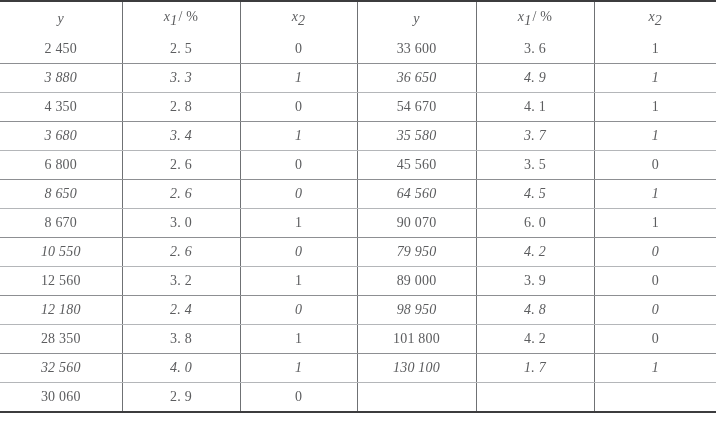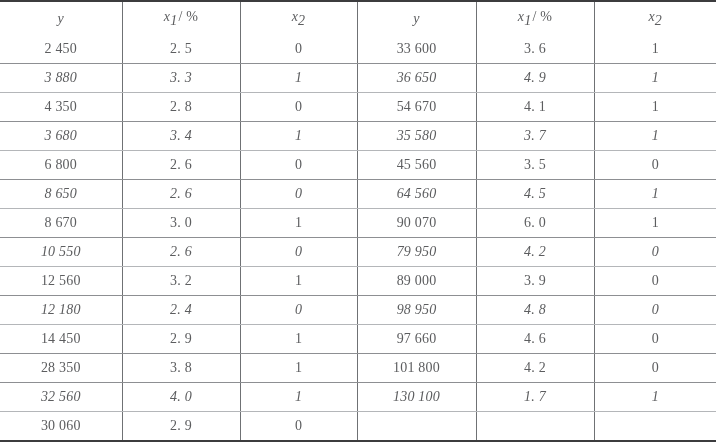--- a/index.html
+++ b/index.html
@@ -200,28 +200,20 @@
         </tr>
         <tr class="rule-light">
           <td><span class="num">12 180</span></td>
           <td><span class="num">2. 4</span></td>
           <td class="split-left"><span class="num">0</span></td>
           <td class="split-right"><span class="num">98 950</span></td>
           <td><span class="num">4. 8</span></td>
           <td class="col-last"><span class="num">0</span></td>
         </tr>
         <tr>
-          <td><span class="num">14 450</span></td>
-          <td><span class="num">2. 9</span></td>
-          <td class="split-left"><span class="num">1</span></td>
-          <td class="split-right"><span class="num">97 660</span></td>
-          <td><span class="num">4. 6</span></td>
-          <td class="col-last"><span class="num">0</span></td>
-        </tr>
-        <tr>
           <td><span class="num">28 350</span></td>
           <td><span class="num">3. 8</span></td>
           <td class="split-left"><span class="num">1</span></td>
           <td class="split-right"><span class="num">101 800</span></td>
           <td><span class="num">4. 2</span></td>
           <td class="col-last"><span class="num">0</span></td>
         </tr>
         <tr class="rule-light">
           <td><span class="num">32 560</span></td>
           <td><span class="num">4. 0</span></td>

